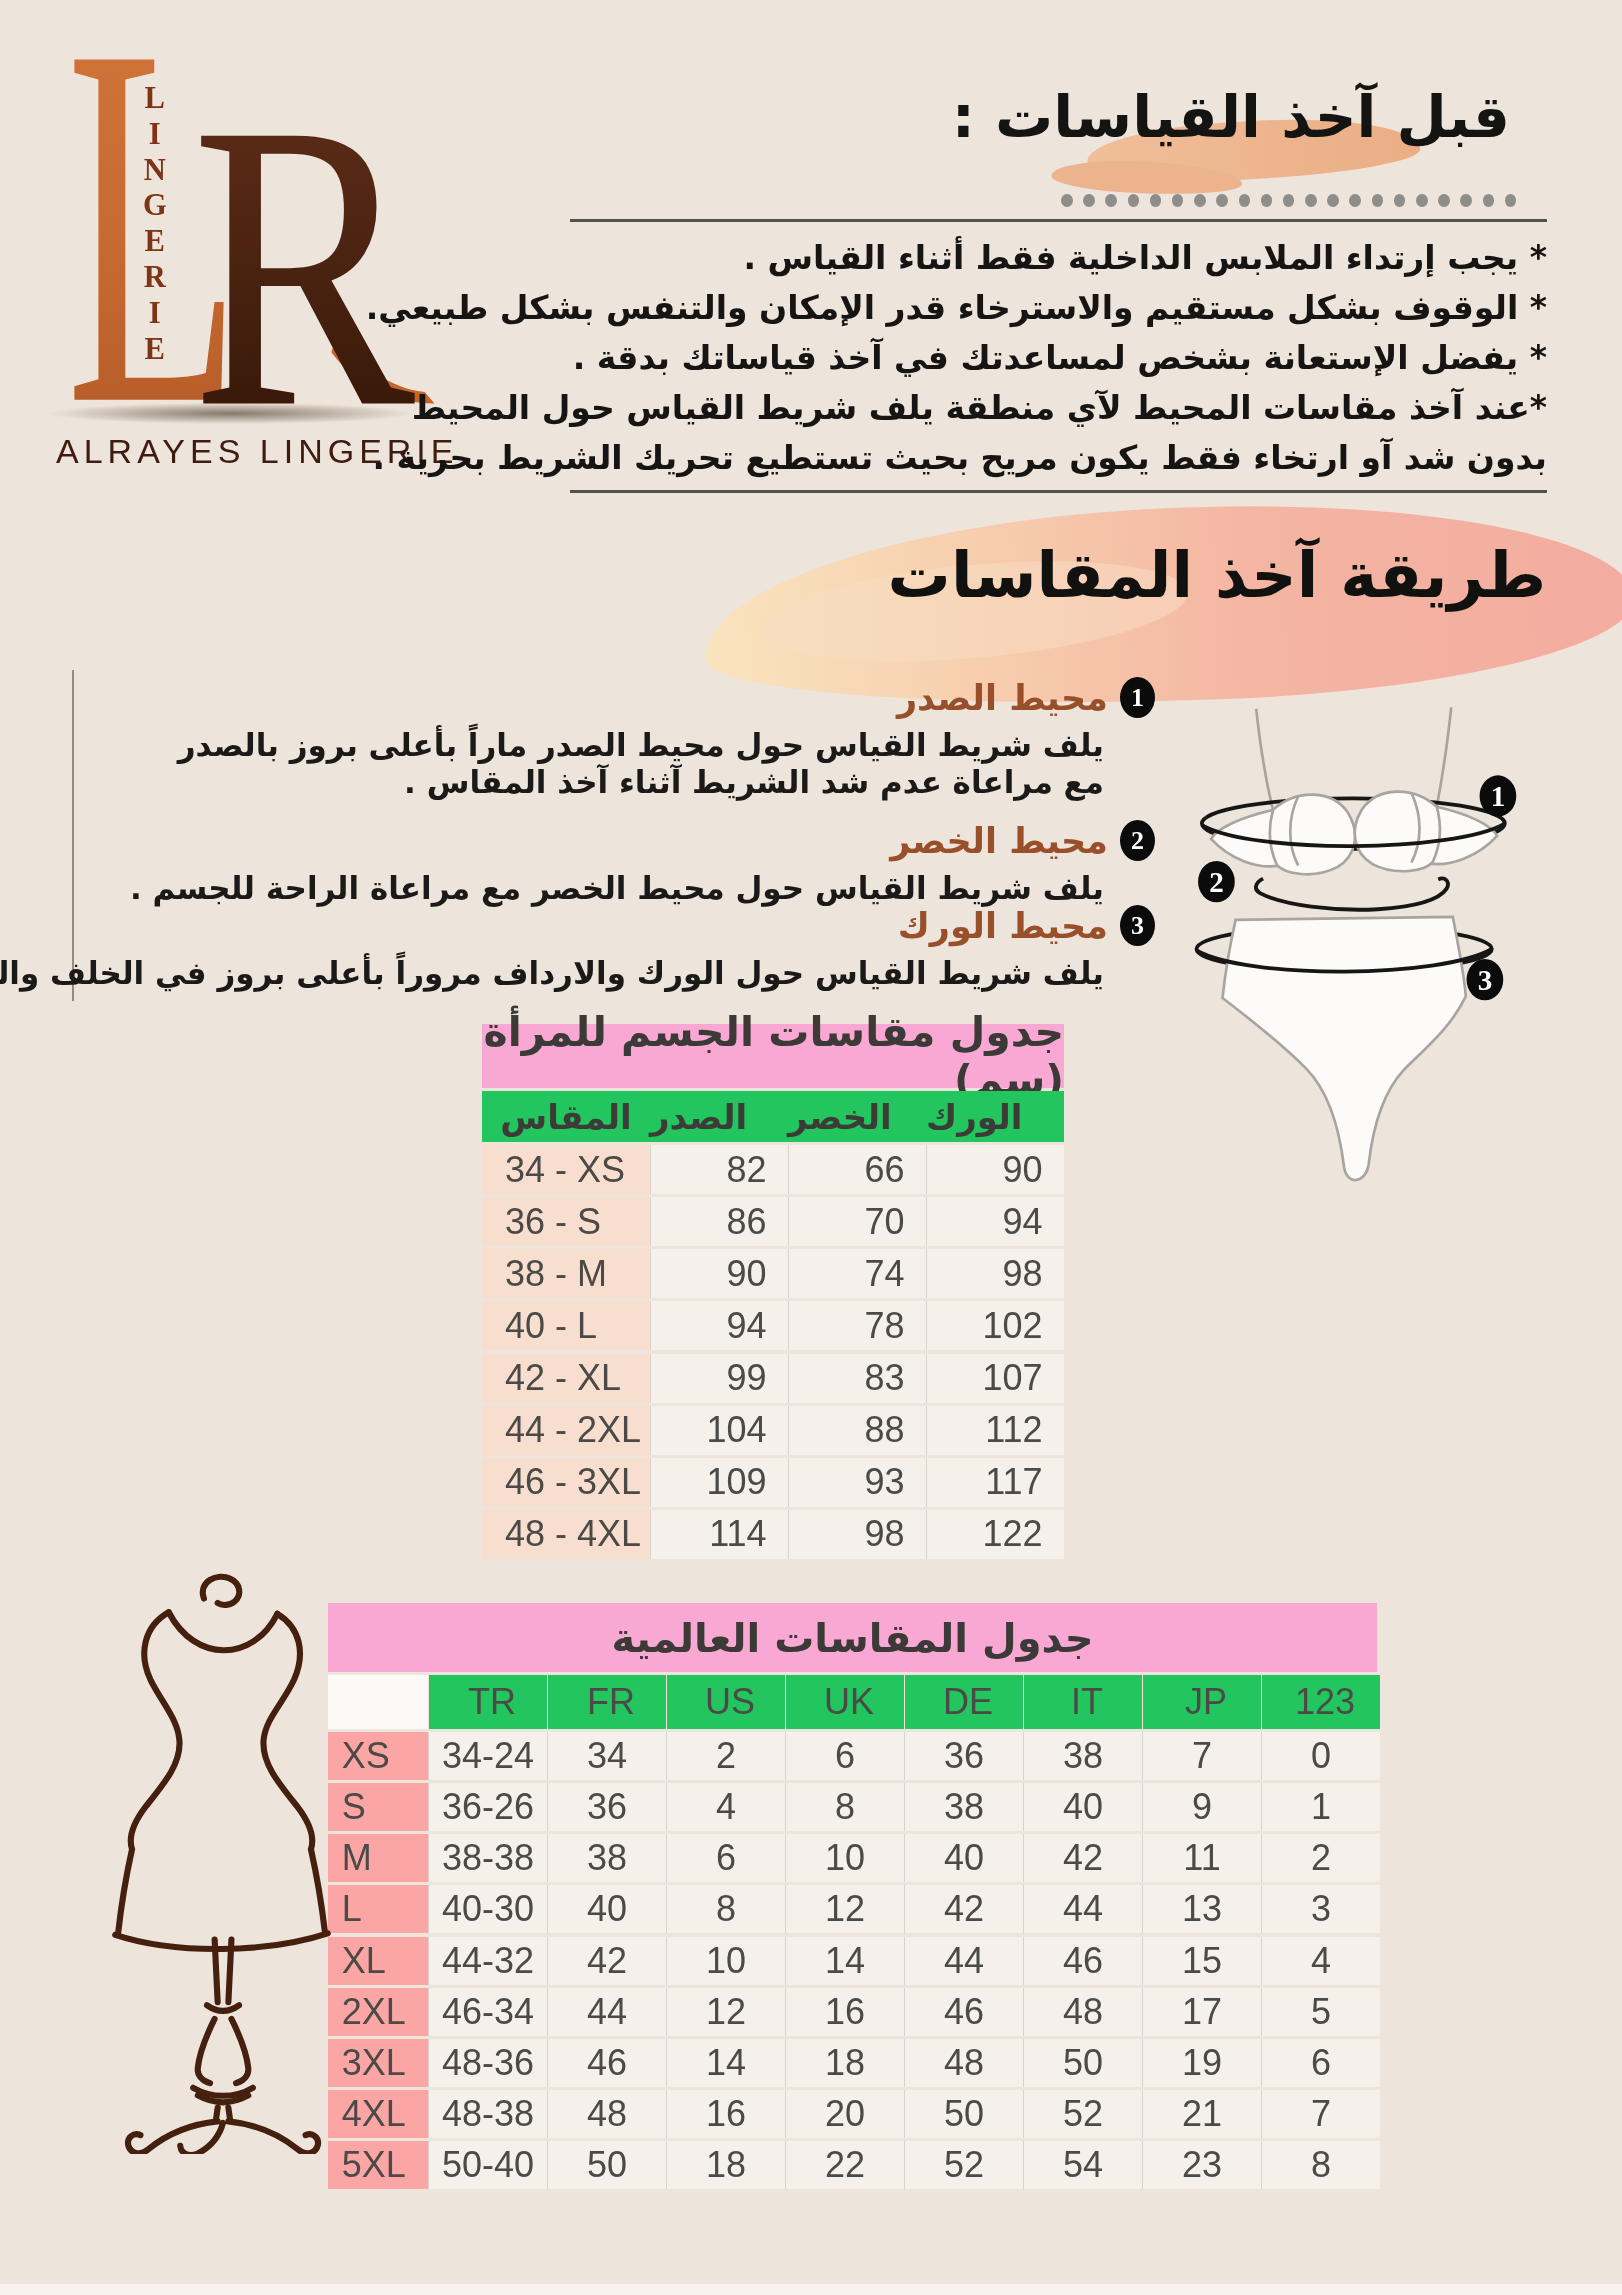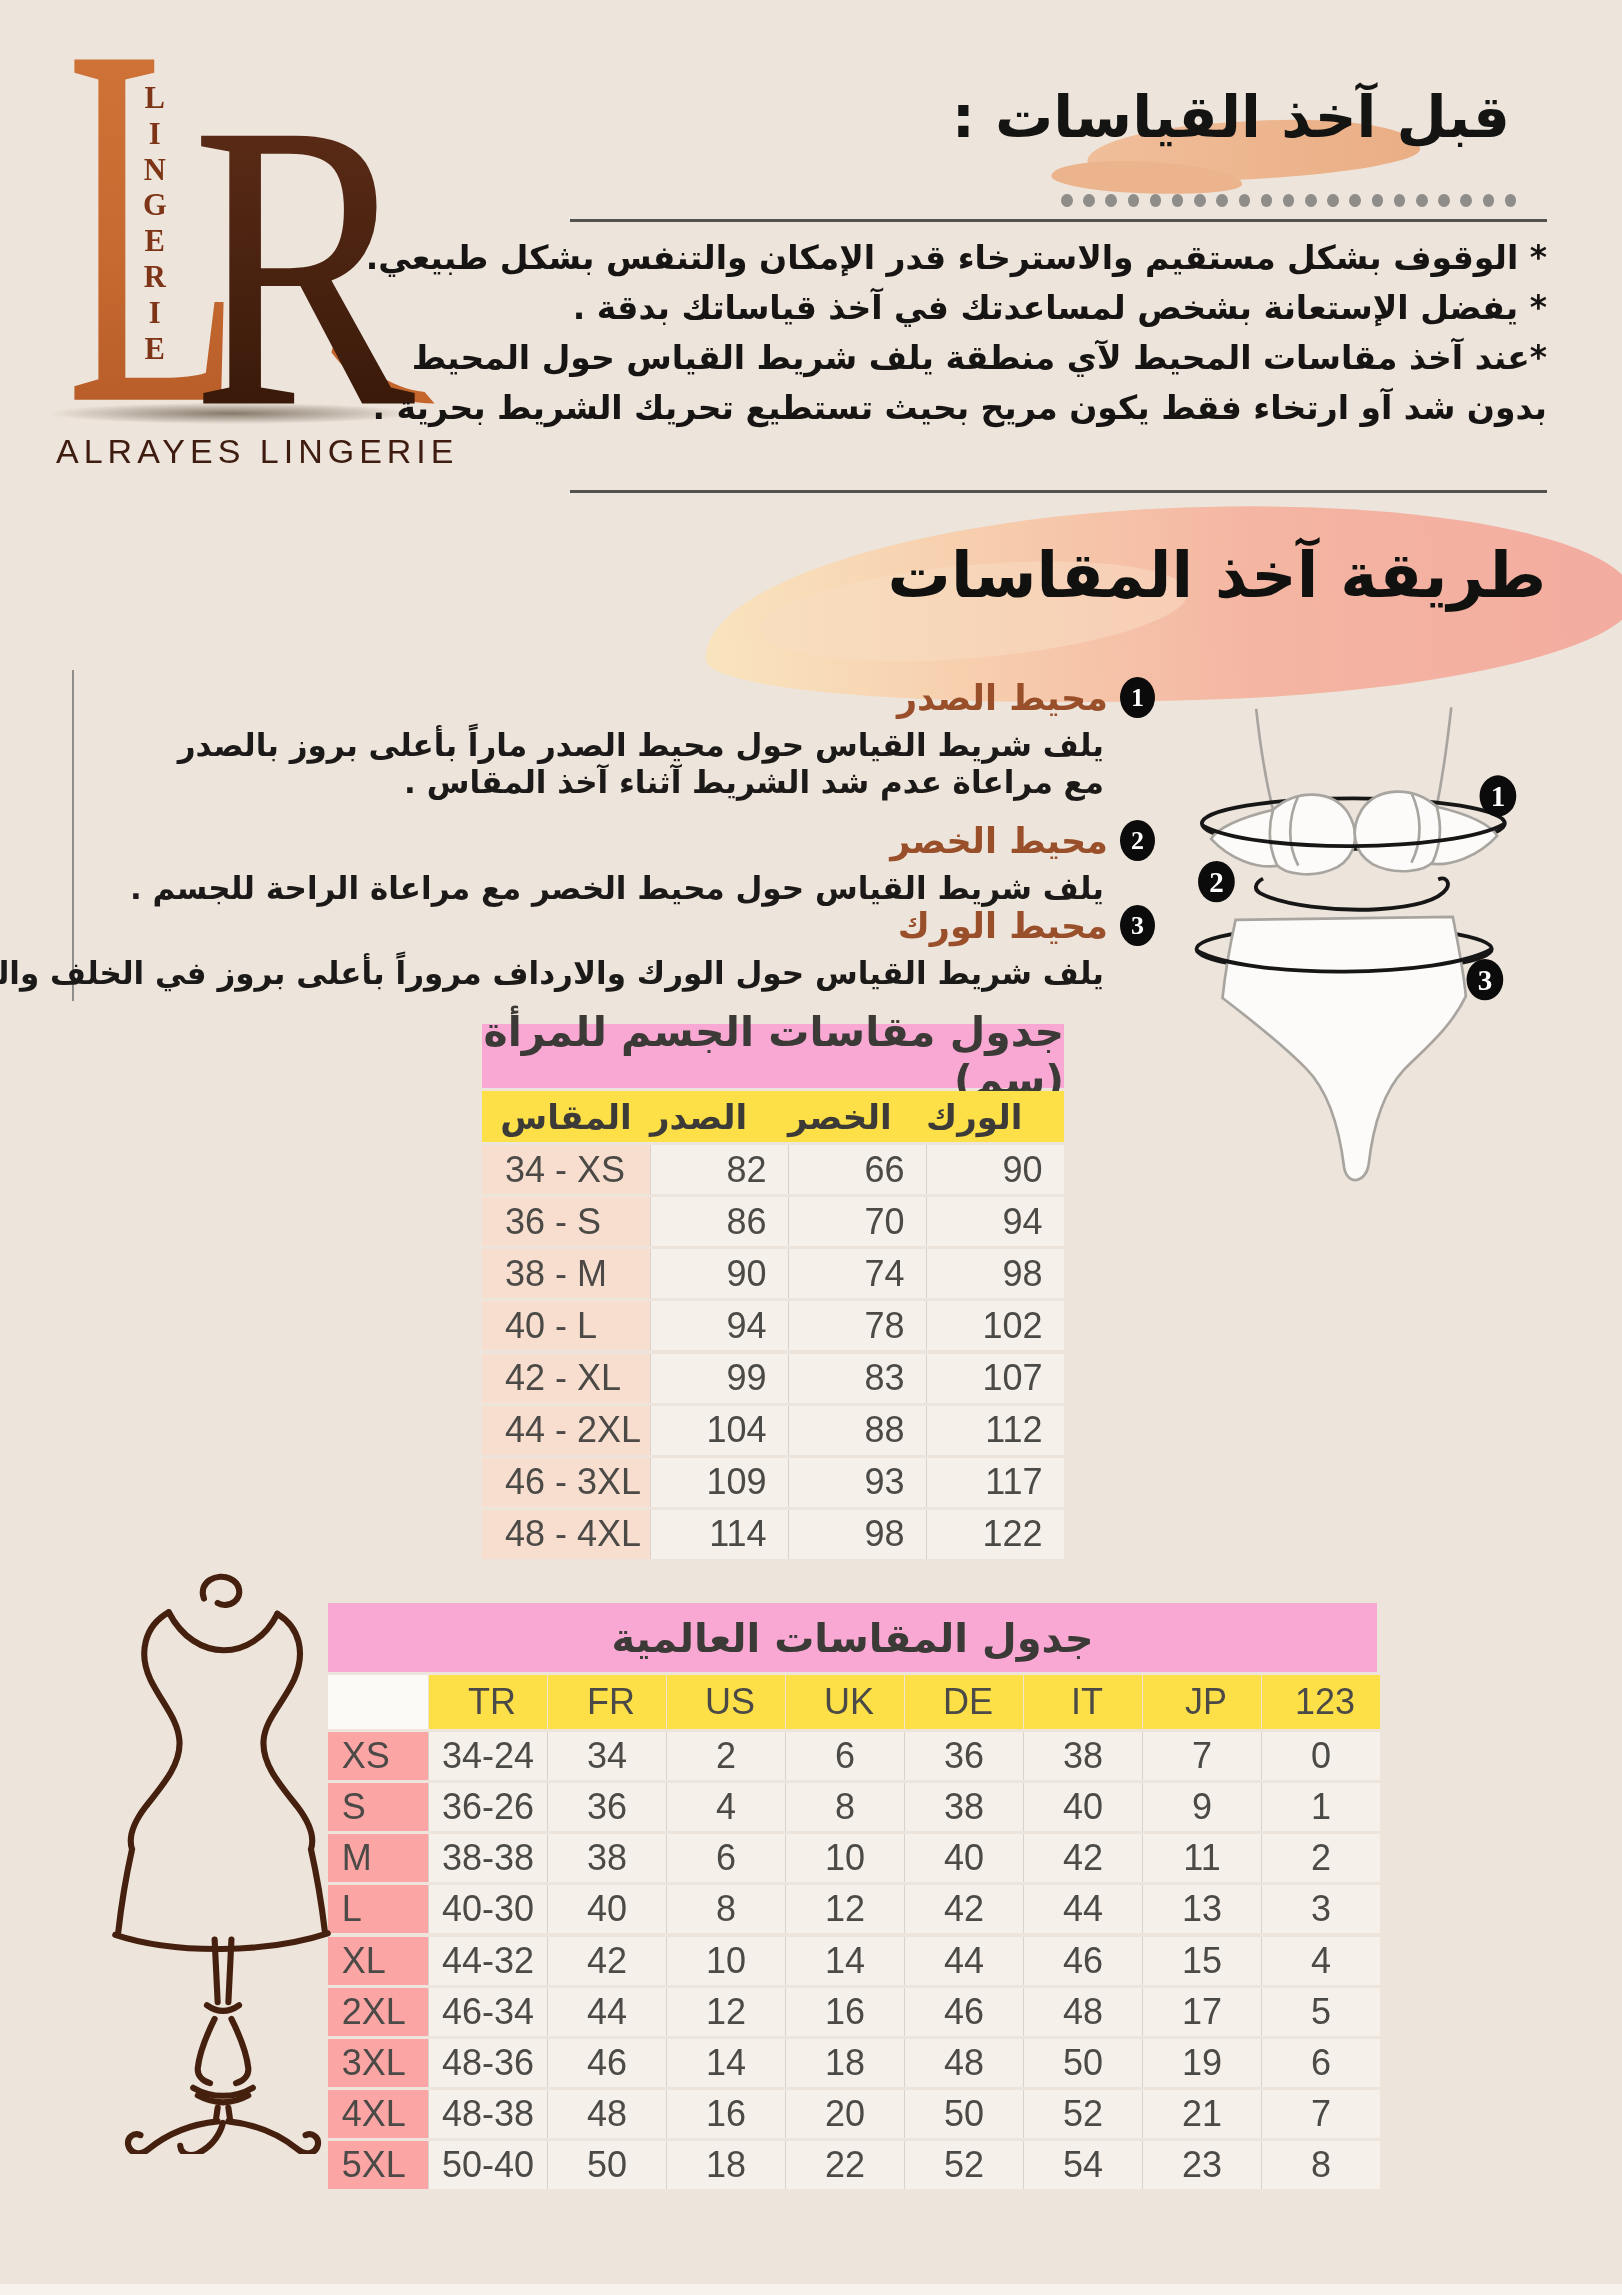--- a/index.html
+++ b/index.html
@@ -83,21 +83,21 @@
   .tbl-title {
     background:#f9a8d4; display:flex; align-items:center; justify-content:center;
     font-weight:700; color:#3B3A36; margin-bottom:3.1px;
   }
   .tbl-body .tbl-title { height:64px; font-size:41px; }
   .tbl-intl .tbl-title { height:69px; font-size:40px; }
   .tbl-grid { display:grid; row-gap:3.1px; }
   #t1 { grid-template-columns:168px 138px 138px 138px; grid-template-rows:51px repeat(8,49px); }
   #t2 { grid-template-columns:100px repeat(8,119px); grid-template-rows:54px repeat(9,48px); }
   .th, .td { display:flex; align-items:center; }
-  .th { background:#fde047; font-size:34px; font-weight:700; color:#3C3B38; }
+  .th { background:#22c55e; font-size:34px; font-weight:700; color:#3C3B38; }
   .td { background:#F5F0EA; font-family:"Liberation Sans", sans-serif; font-size:36px; color:#4B4A47; }
   .td:not(.size) { border-left:1.5px solid #DAD3CB; }
   
   #t1 .th { justify-content:flex-end; padding-left:0; padding-right:18.4px; }
   #t1 .th.c0 { justify-content:center; padding-right:0; }
   #t1 .td.size { justify-content:flex-start; padding-left:23px; background:#F8DECF; }
   #t1 .td.num { justify-content:flex-end; padding-right:21.4px; }
   
   #t2 .th { justify-content:center; font-family:"Liberation Sans", sans-serif; font-weight:400; font-size:36px; color:#4B4A47;padding-left:8px; }
   #t2 .th.c0 { background:#FCFAF6; }
@@ -167,20 +167,21 @@
       <span class="dot"></span>
       <span class="dot"></span>
       <span class="dot"></span>
       <span class="dot"></span>
       <span class="dot"></span>
       <span class="dot"></span>
       <span class="dot"></span>
     </div>
   <div class="rule rule-1"></div>
   <div class="bullets" id="bullets" dir="rtl">
+      <div class="bullet-line">* يجب إرتداء الملابس الداخلية فقط أثناء القياس .</div>
       <div class="bullet-line">* الوقوف بشكل مستقيم والاسترخاء قدر الإمكان والتنفس بشكل طبيعي.</div>
       <div class="bullet-line">* يفضل الإستعانة بشخص لمساعدتك في آخذ قياساتك بدقة .</div>
       <div class="bullet-line">*عند آخذ مقاسات المحيط لآي منطقة يلف شريط القياس حول المحيط</div>
       <div class="bullet-line">بدون شد آو ارتخاء فقط يكون مريح بحيث تستطيع تحريك الشريط بحرية .</div>
     </div>
   <div class="rule rule-2"></div>
 
   <div class="brush-method"></div>
   <h2 class="method-heading" dir="rtl">طريقة آخذ المقاسات</h2>
   <div class="vline"></div>

